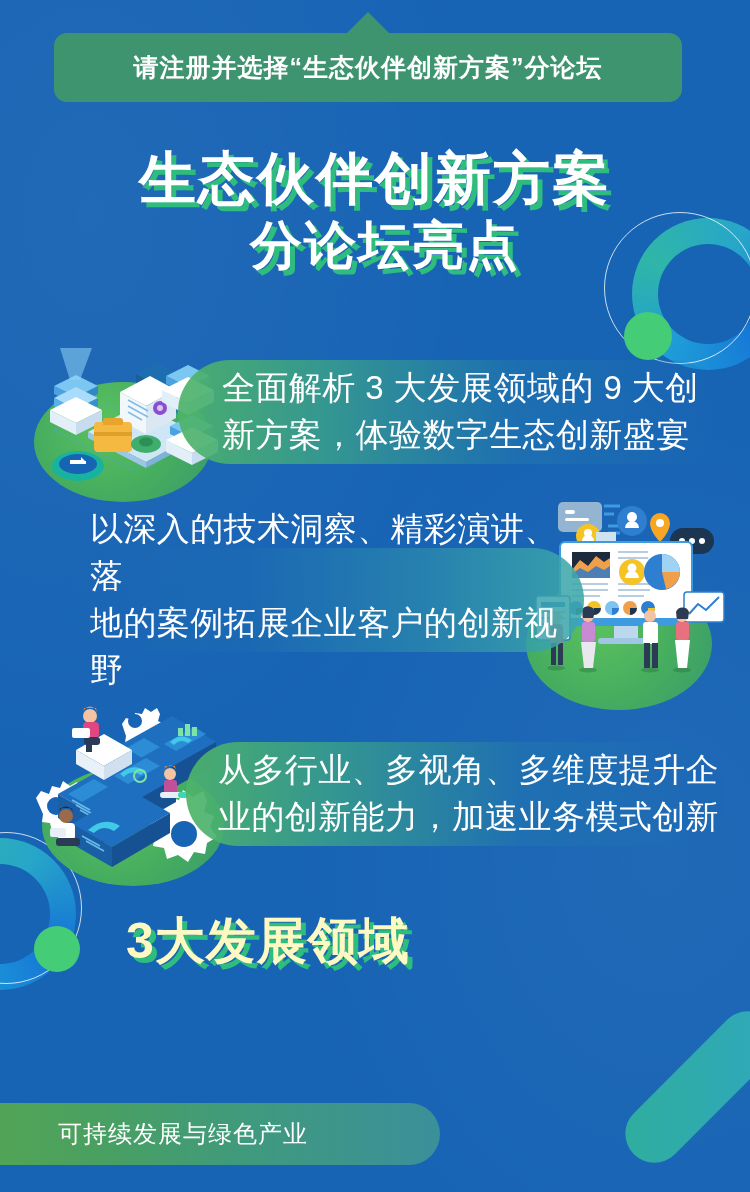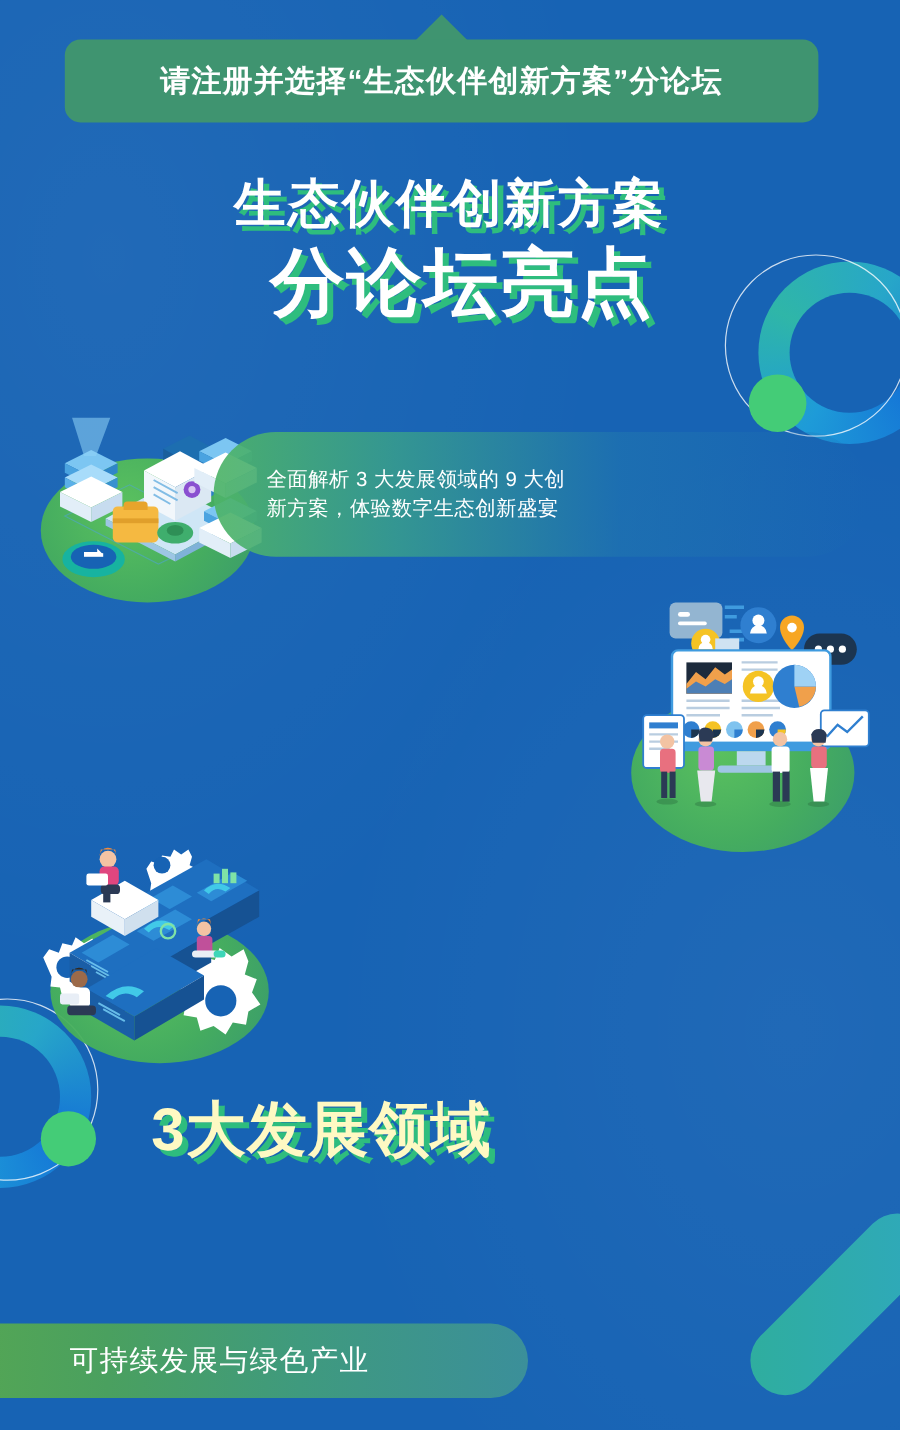--- a/index.html
+++ b/index.html
@@ -77,22 +77,22 @@
     text-align:center;
     z-index:6;
   }
   .hero .l1,.hero .l2{
     color:#ffffff;
     font-weight:700;
     letter-spacing:2px;
     line-height:1.06;
     text-shadow:5px 5px 0 #2ebd7e;
   }
-  .hero .l1{font-size:43px;}
-  .hero .l2{font-size:62px;margin-top:10px;padding-left:20px;}
+  .hero .l1{font-size:57px;}
+  .hero .l2{font-size:52px;margin-top:10px;padding-left:20px;}
 
   
   .row{position:absolute;left:0;right:0;}
   .pill{
     position:absolute;
     height:104px;
     border-radius:52px;
     display:flex;align-items:center;
   }
   .pill.left-src{
@@ -104,21 +104,21 @@
   }
   .pill.right-src{
     background:linear-gradient(270deg,
       rgba(60,168,170,.88) 0%,
       rgba(44,140,172,.72) 30%,
       rgba(28,110,178,.42) 64%,
       rgba(23,99,180,.10) 100%);
   }
   .pill-text{
     color:#ffffff;
-    font-size:17px;
+    font-size:33px;
     font-weight:400;
     line-height:1.42;
     letter-spacing:.4px;
     white-space:pre-line;
   }
 
   
   .bigline{
     position:absolute;
     color:#fef9c3;
@@ -379,20 +379,24 @@
         <g>
           <ellipse cx="160" cy="174" rx="9" ry="2.5" fill="#2b6f3f" opacity=".4"></ellipse>
           <circle cx="160" cy="120" r="6" fill="#f3c3a3"></circle>
           <path d="M154 116 a7 7 0 0 1 13 0 l-1 7 h-11 z" fill="#2b3a55"></path>
           <rect x="154" y="126" width="13" height="18" rx="3" fill="#e8707f"></rect>
           <path d="M153 144 h15 l-3 28 h-9 z" fill="#ffffff"></path>
         </g>
       </svg>
     </div>
 
+    <div class="pill right-src" style="left:60px;right:166px;top:52px;">
+      <span class="pill-text" style="margin-left:30px;">以深入的技术洞察、精彩演讲、落
+地的案例拓展企业客户的创新视野</span>
+    </div>
   </div>
 
   <div class="row" style="top:694px;height:180px;">
     <div class="illu" style="left:28px;top:0px;width:200px;height:180px;">
       <svg width="200" height="180" viewBox="0 0 200 180">
 
         <g fill="#ffffff">
           <path d="M94 30 l4 -6 l7 2 l2 -7 l7 1 l3 -6 l6 4 l6 -4 l3 6 l-2 7 l6 3 l-3 7 l4 6 l-6 4 l-1 7 l-7 -1 l-4 6 l-6 -4 l-7 2 l-2 -7 l-7 -1 l1 -7 z"></path>
           <circle cx="107" cy="27" r="7" fill="#1763b4"></circle>
         </g>
@@ -475,20 +479,24 @@
         <g>
           <circle cx="38" cy="122" r="7" fill="#9b6a4a"></circle>
           <path d="M31 120 a7 7 0 0 1 14 -1 l-1 -5 h-12 z" fill="#33291f"></path>
           <rect x="30" y="129" width="17" height="17" rx="4" fill="#ffffff"></rect>
           <rect x="28" y="144" width="24" height="8" rx="3" fill="#2b3a55"></rect>
           <rect x="22" y="134" width="16" height="9" rx="2" fill="#e8eef6"></rect>
         </g>
       </svg>
     </div>
 
+    <div class="pill left-src" style="left:186px;right:24px;top:48px;">
+      <span class="pill-text" style="margin-left:32px;">从多行业、多视角、多维度提升企
+业的创新能力，加速业务模式创新</span>
+    </div>
   </div>
 
   <div class="bigline" style="left:126px;top:908px;">3大发展领域</div>
 
   <div class="footer-pill">
     <span class="footer-text">可持续发展与绿色产业</span>
   </div>
 
 </div>
 

